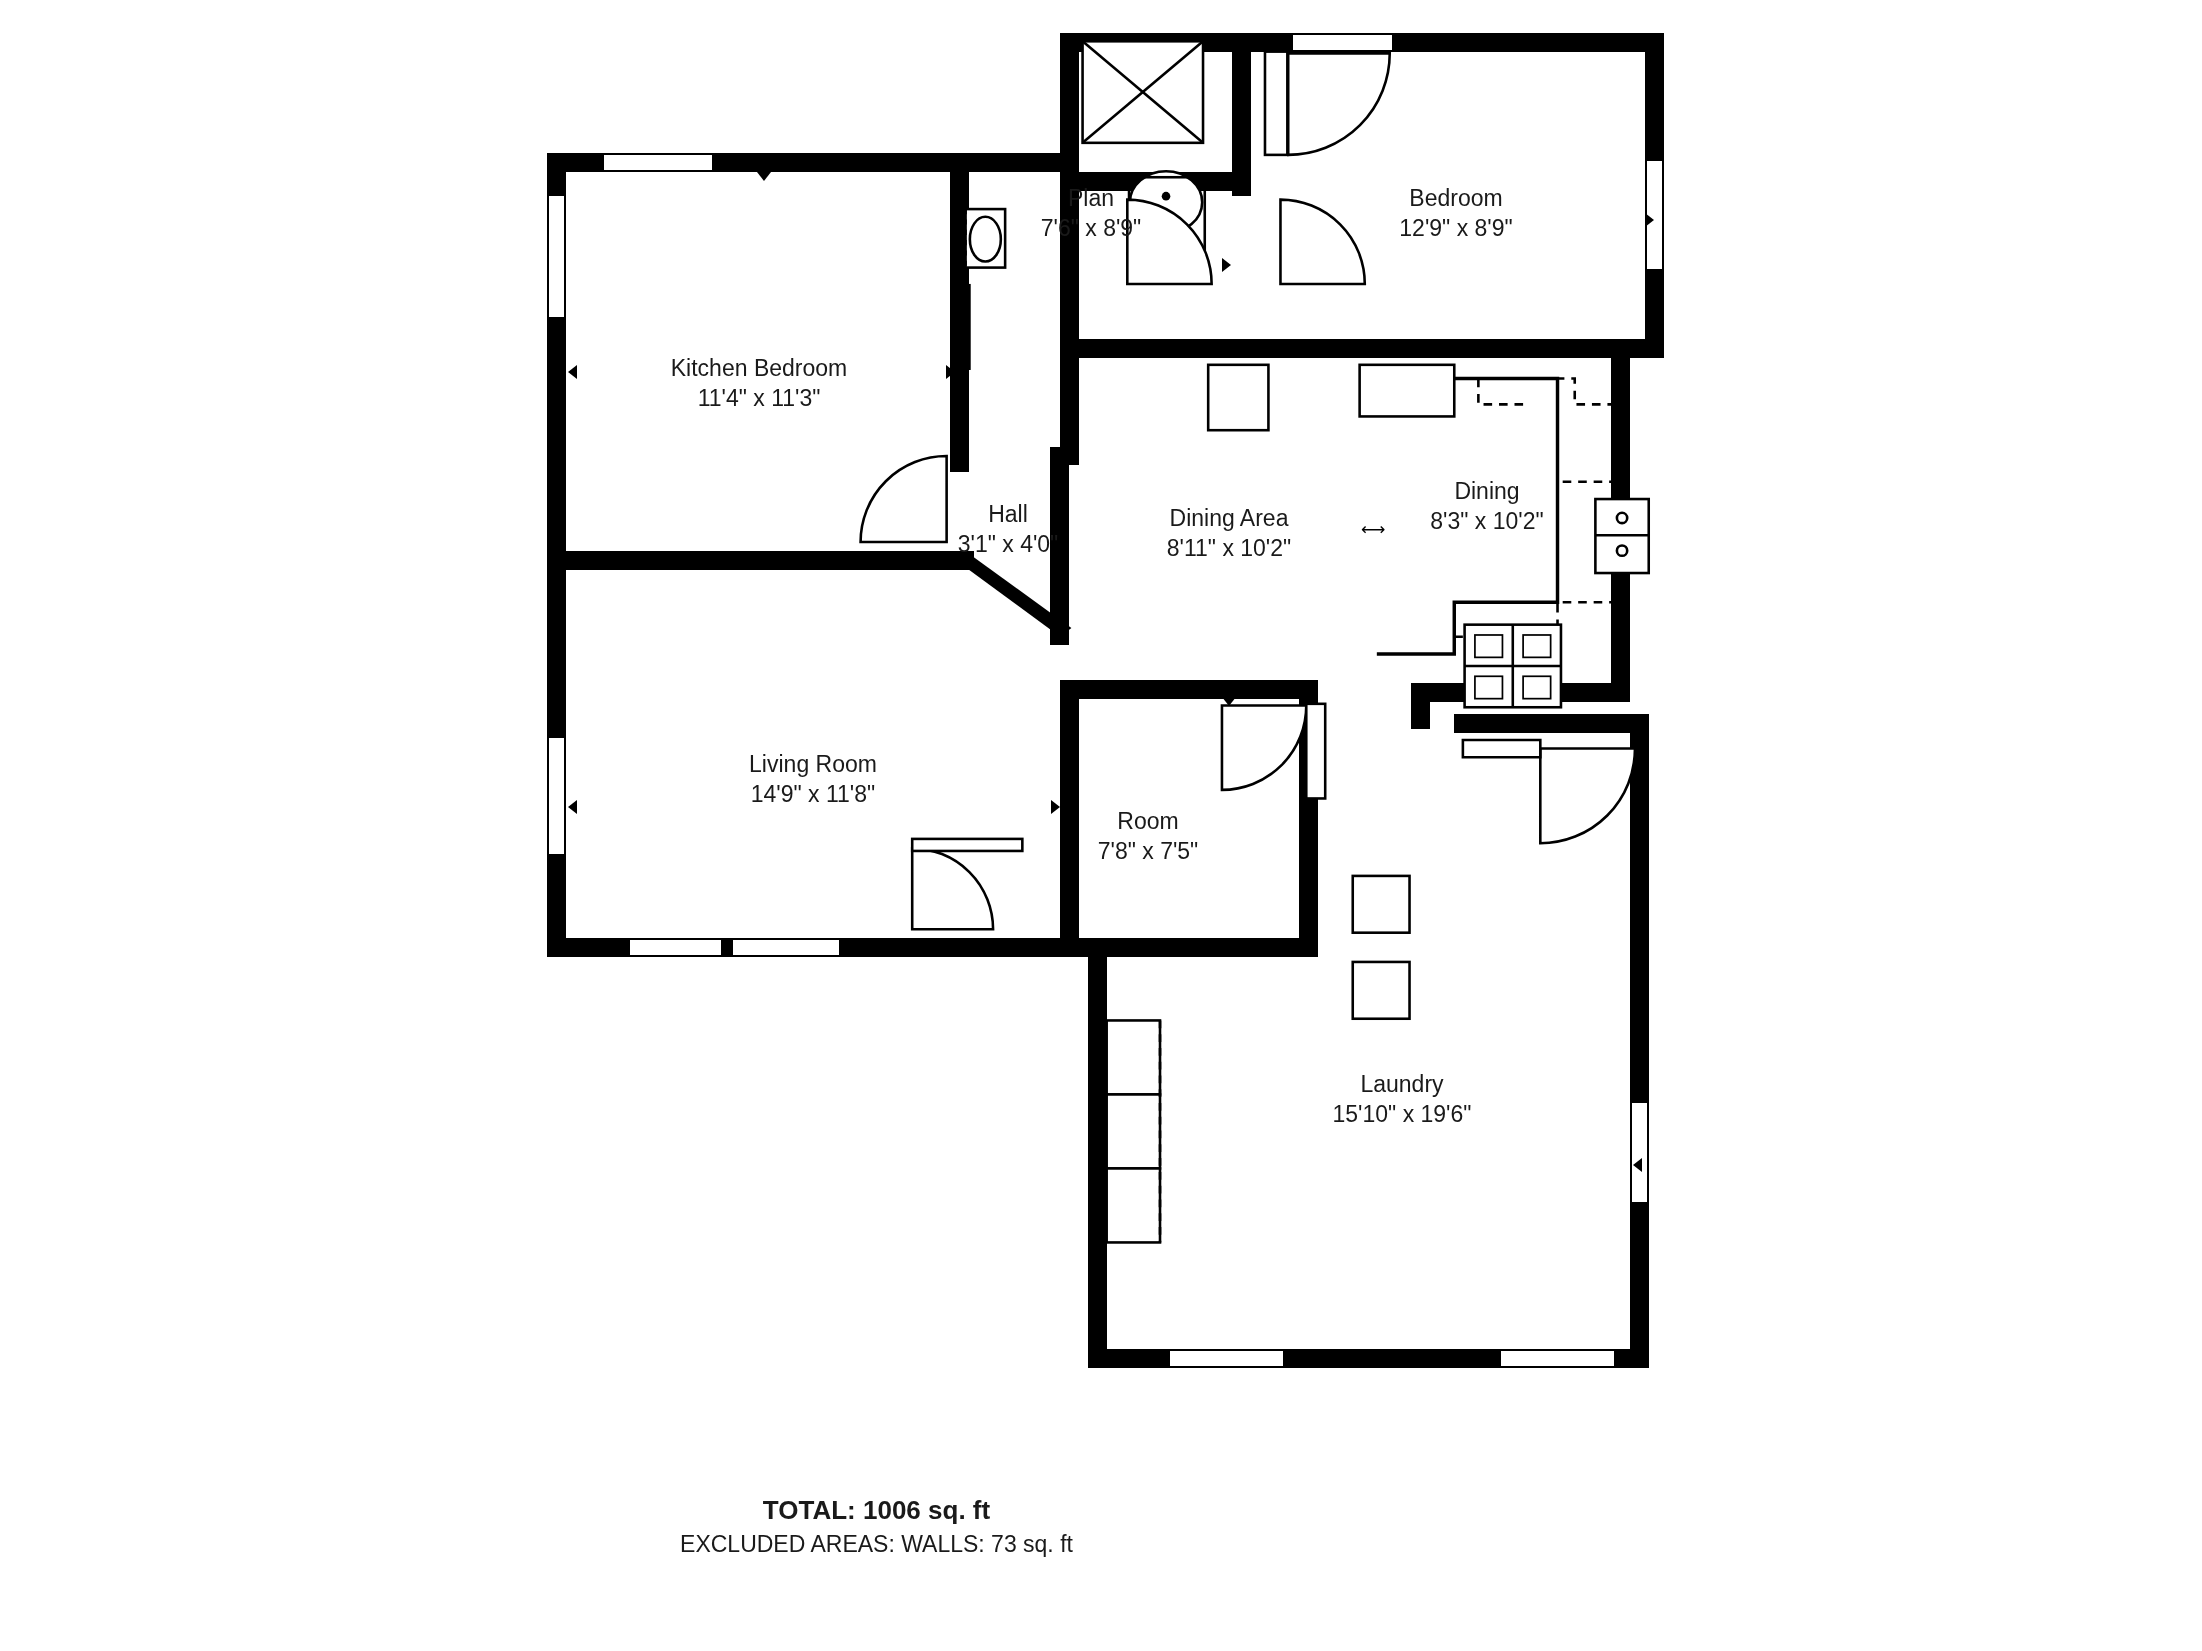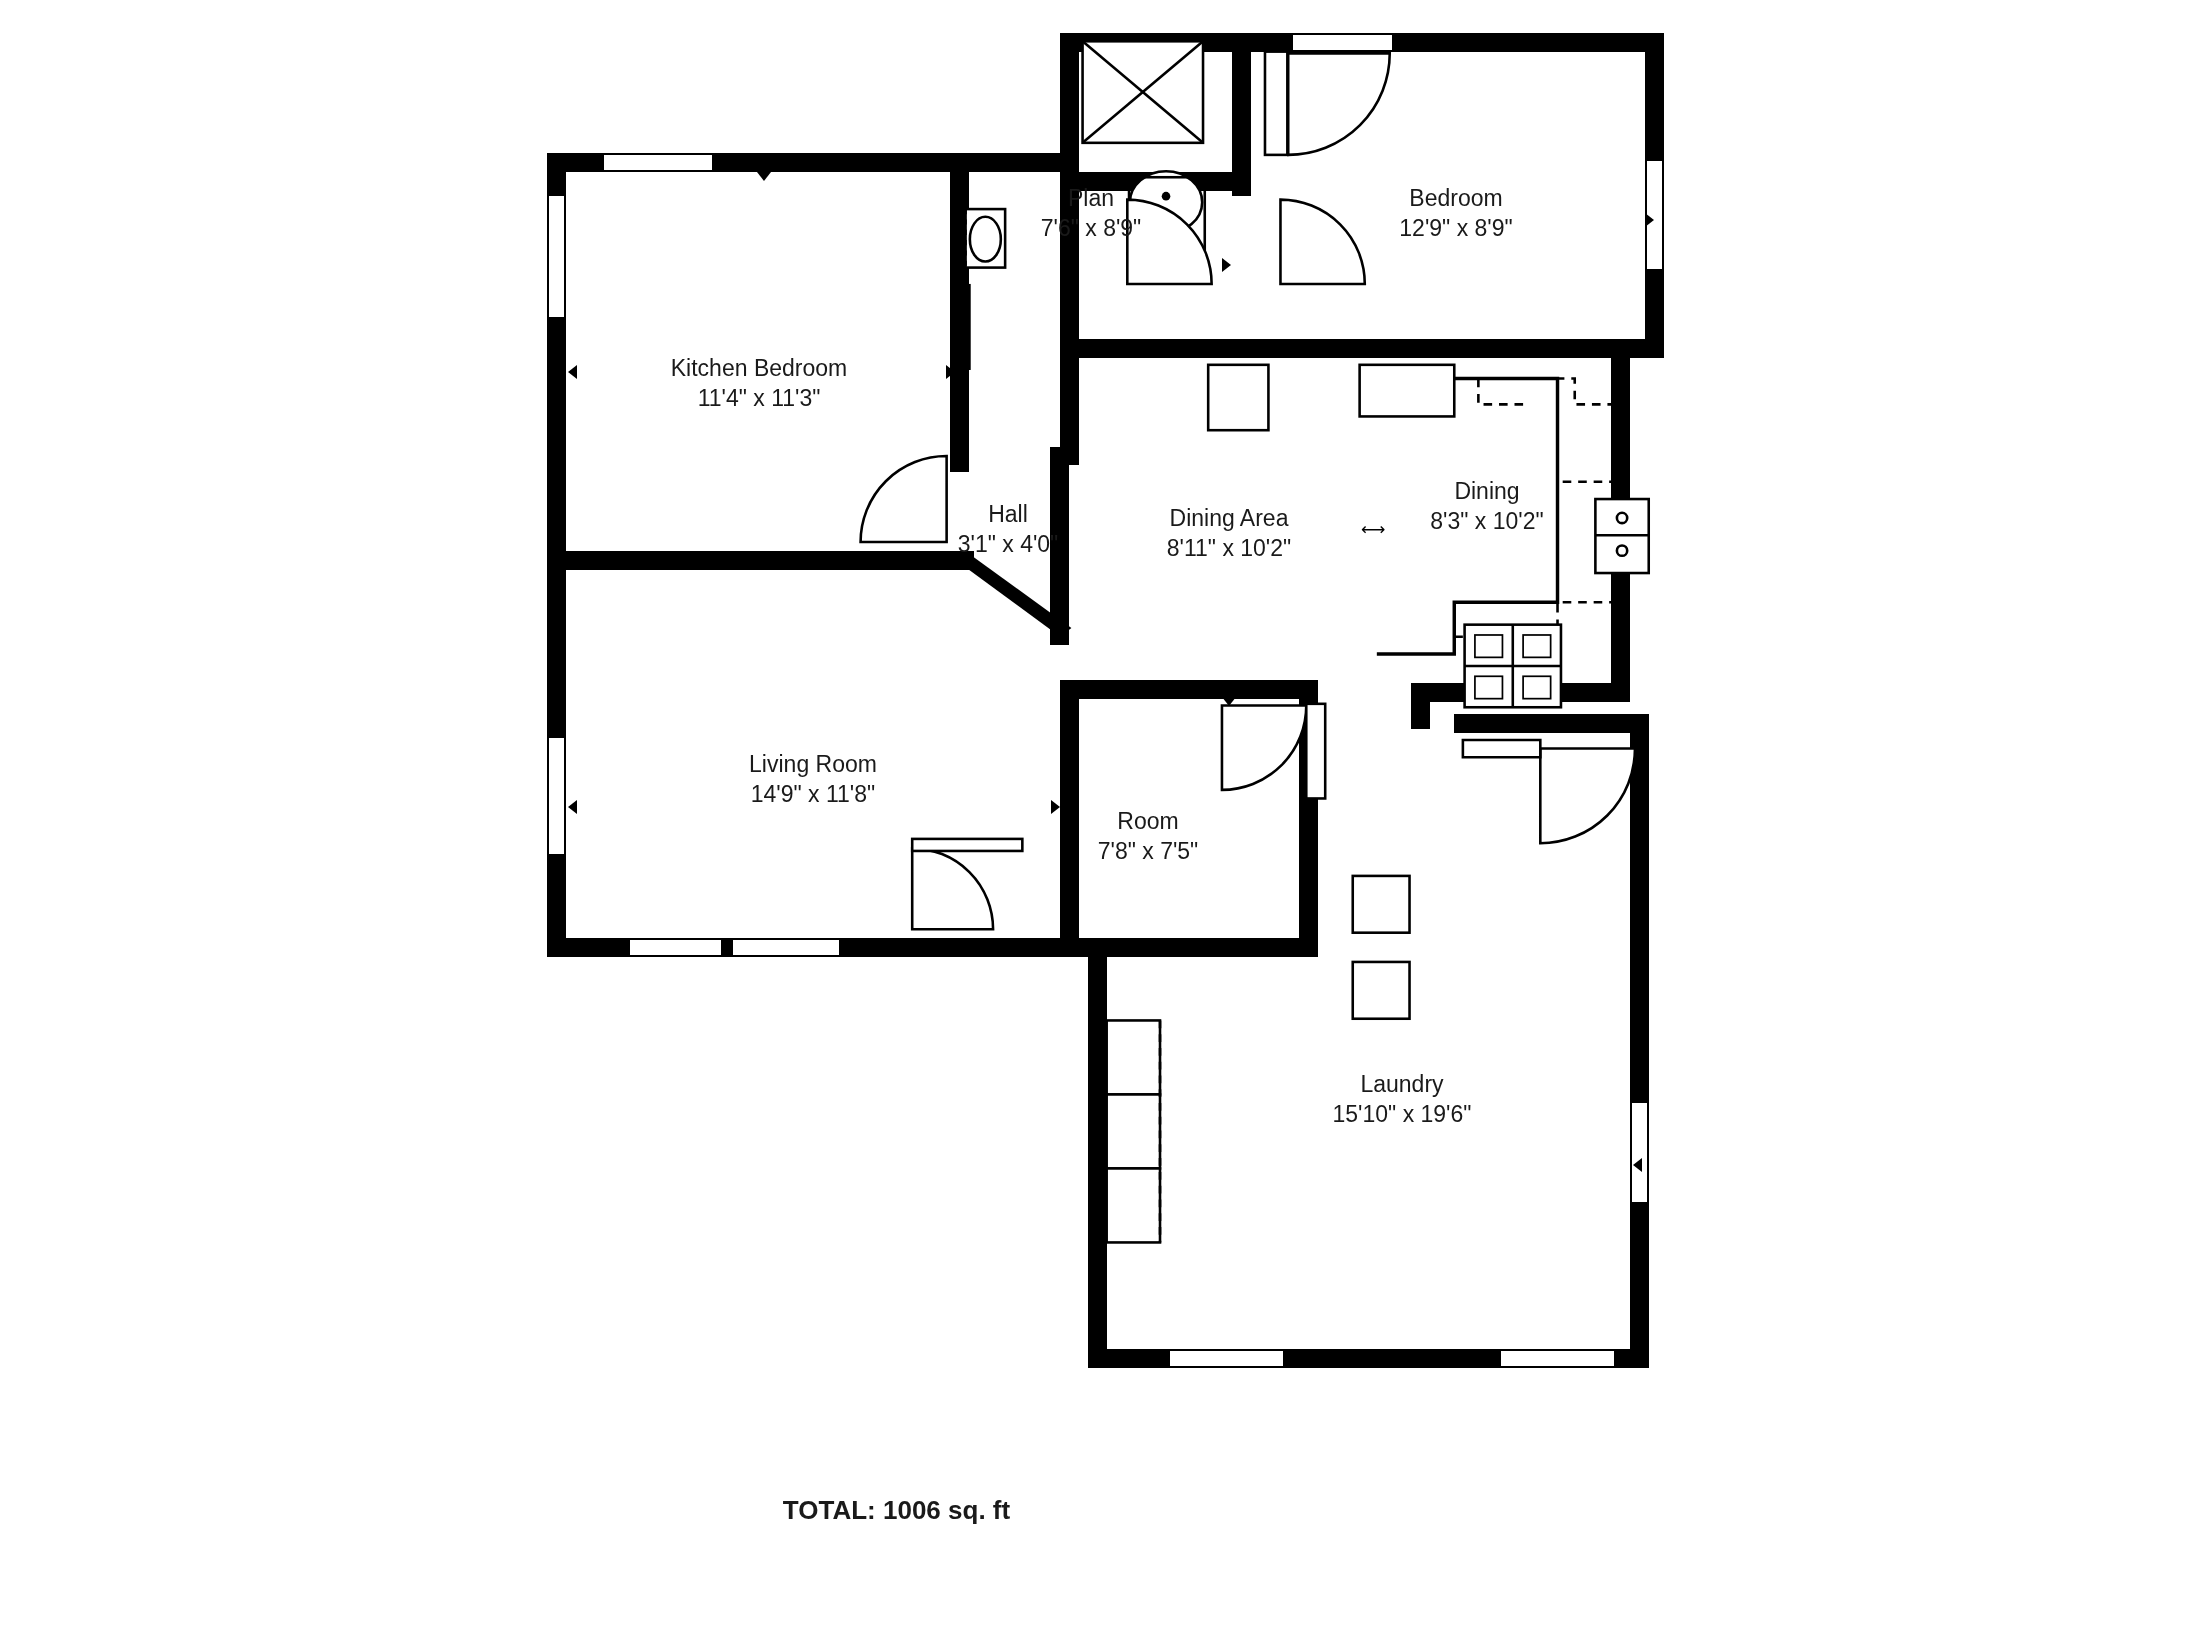--- a/index.html
+++ b/index.html
@@ -54,21 +54,20 @@
     font-size: 23px;
   }
 
   
   .summary {
     position: absolute;
     left: 0;
     width: 1753px;
     text-align: center;
     color: #1a1a1a;
-    padding-left: 20px;
   }
   .summary .total {
     font-size: 26px;
     font-weight: bold;
     margin-bottom: 5.2px;
   }
   .summary .line {
     font-size: 23px;
     margin-bottom: 3.4px;
   }
@@ -297,16 +296,17 @@
     <span class="dims">7'8" x 7'5"</span>
   </div>
 
   <div class="room-label" style="left:1402px; top:1099px;">
     <span class="name">Laundry</span>
     <span class="dims">15'10" x 19'6"</span>
   </div>
 
   <div class="summary" style="top:1495px;">
     <div class="total">TOTAL: 1006 sq. ft</div>
+    <div class="line">EXCLUDED AREAS: WALLS: 73 sq. ft</div>
   </div>
 
 </div>
 
 
 </body></html>

